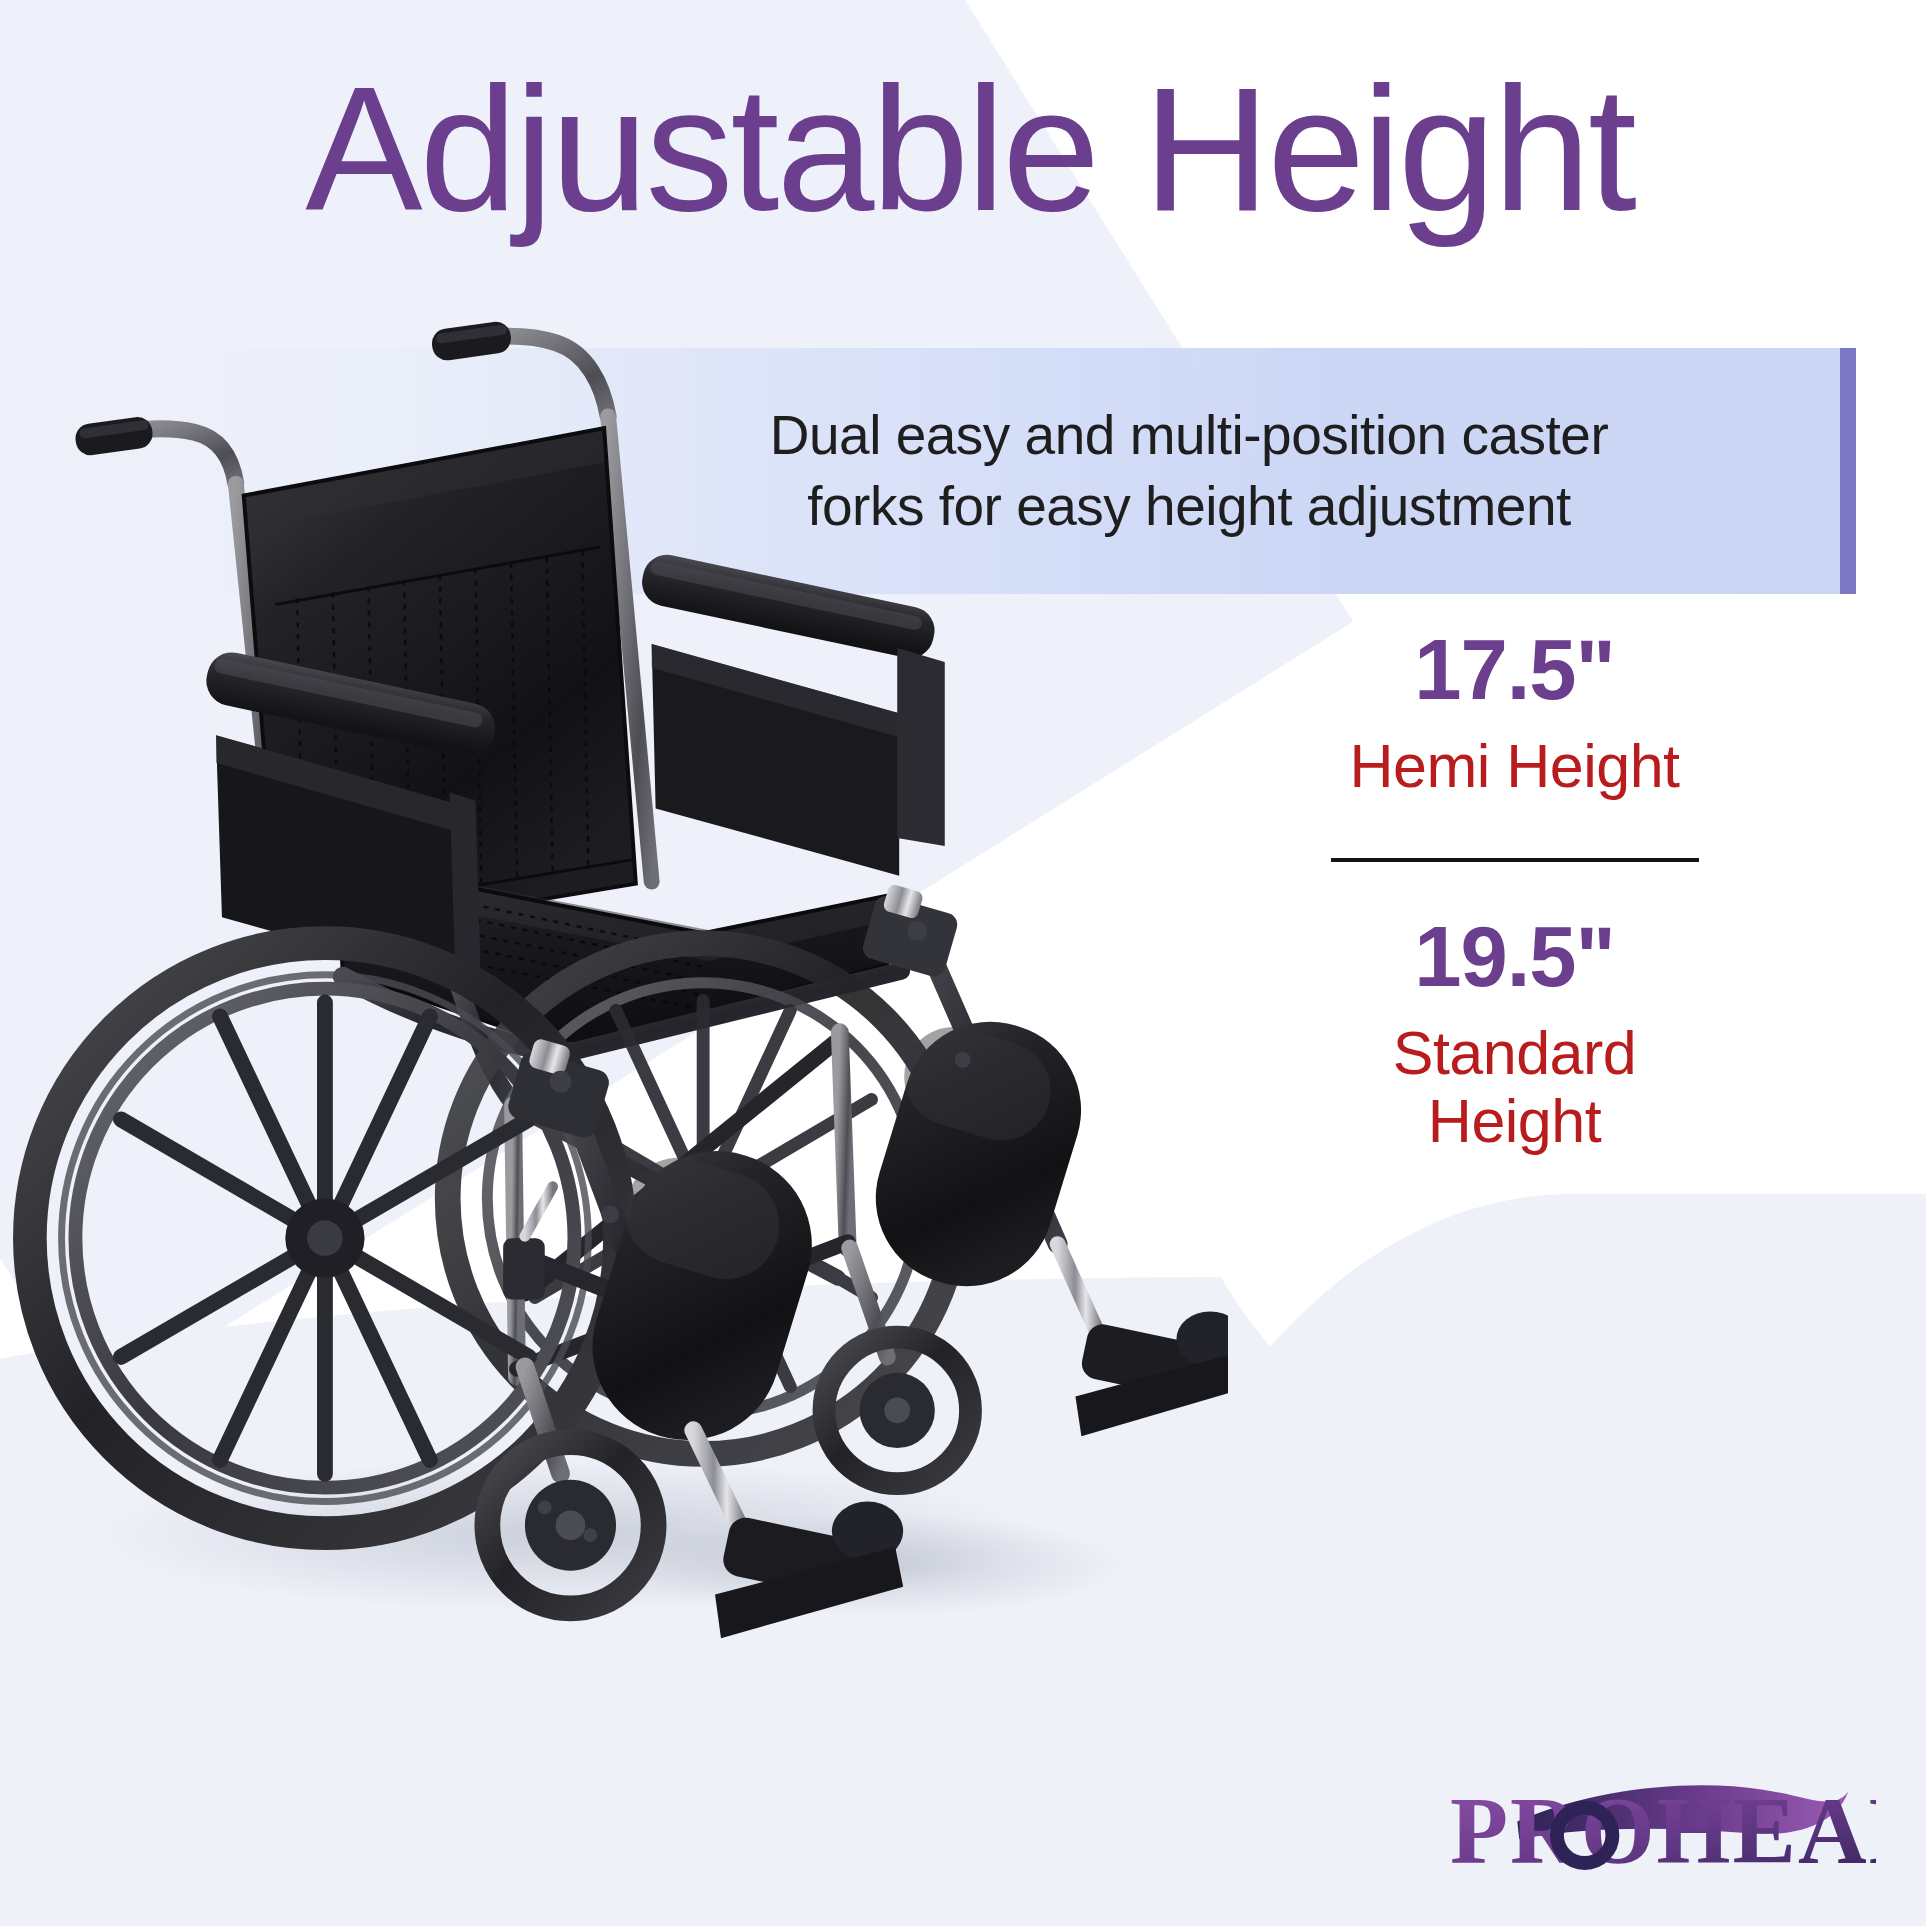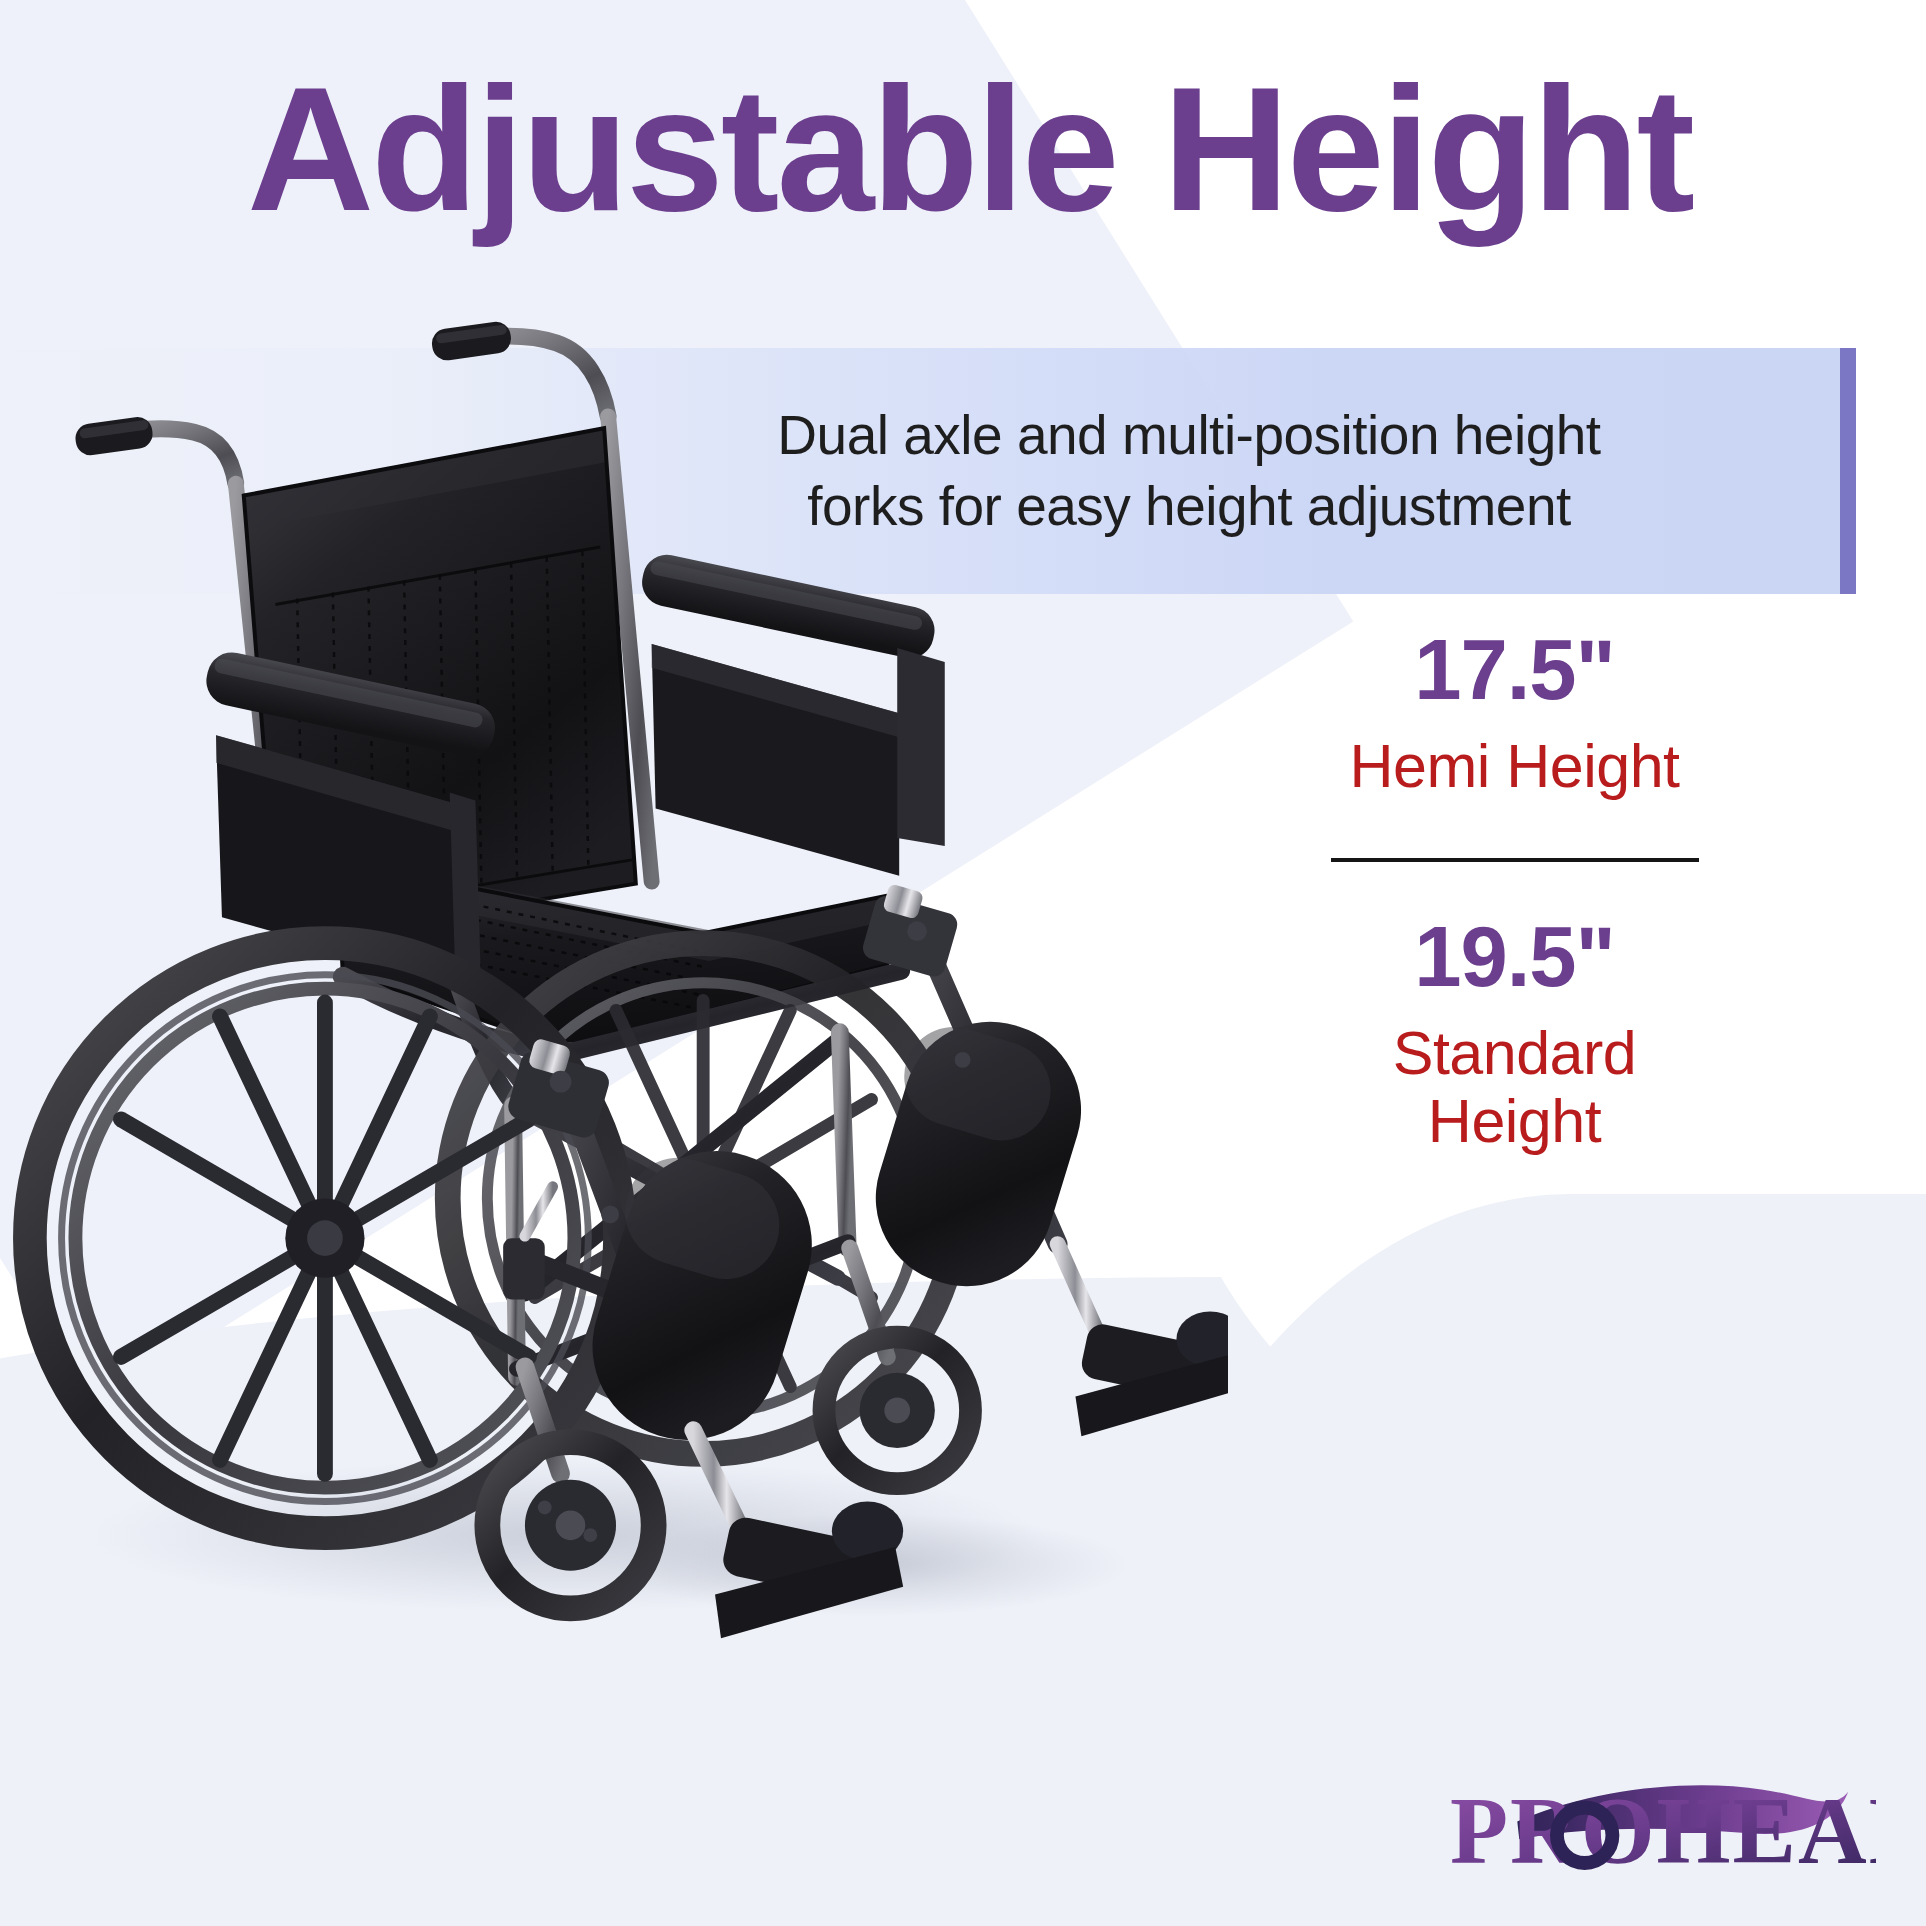--- a/index.html
+++ b/index.html
@@ -48,21 +48,21 @@
     border-radius:0 0 0 100%;
   }
 
   
   .title {
     position:absolute;
     left:12px; right:0; top:61px;
     text-align:center;
     font-size:176px;
     line-height:1.0;
-    font-weight:700;
+    font-weight:400;
     letter-spacing:-3px;
     color:#6B3F8E;
     white-space:nowrap;
   }
 
   
   .banner {
     position:absolute;
     left:-40px; top:348px;
     width:1896px; height:246px;
@@ -156,21 +156,21 @@
     <div class="bg-tint-tl"></div>
     <div class="bg-tint-bottom"></div>
     <div class="bg-white-wedge"></div>
     <div class="bg-tint-br"></div>
   </div>
 
   <div class="title">Adjustable Height</div>
 
   <div class="banner">
     <div class="banner-text">
-      <span>Dual axle and multi-position height</span>
+      <span>Dual easy and multi-position caster</span>
       <span>forks for easy height adjustment</span>
     </div>
     <div class="banner-edge"></div>
   </div>
 
   <div class="product">
     <svg viewBox="0 0 1230 1420" xmlns="http://www.w3.org/2000/svg">
       <defs>
         <linearGradient id="gFrame" x1="0" y1="0" x2="1" y2="1">
           <stop offset="0%" stop-color="#9a9a9f"></stop>

